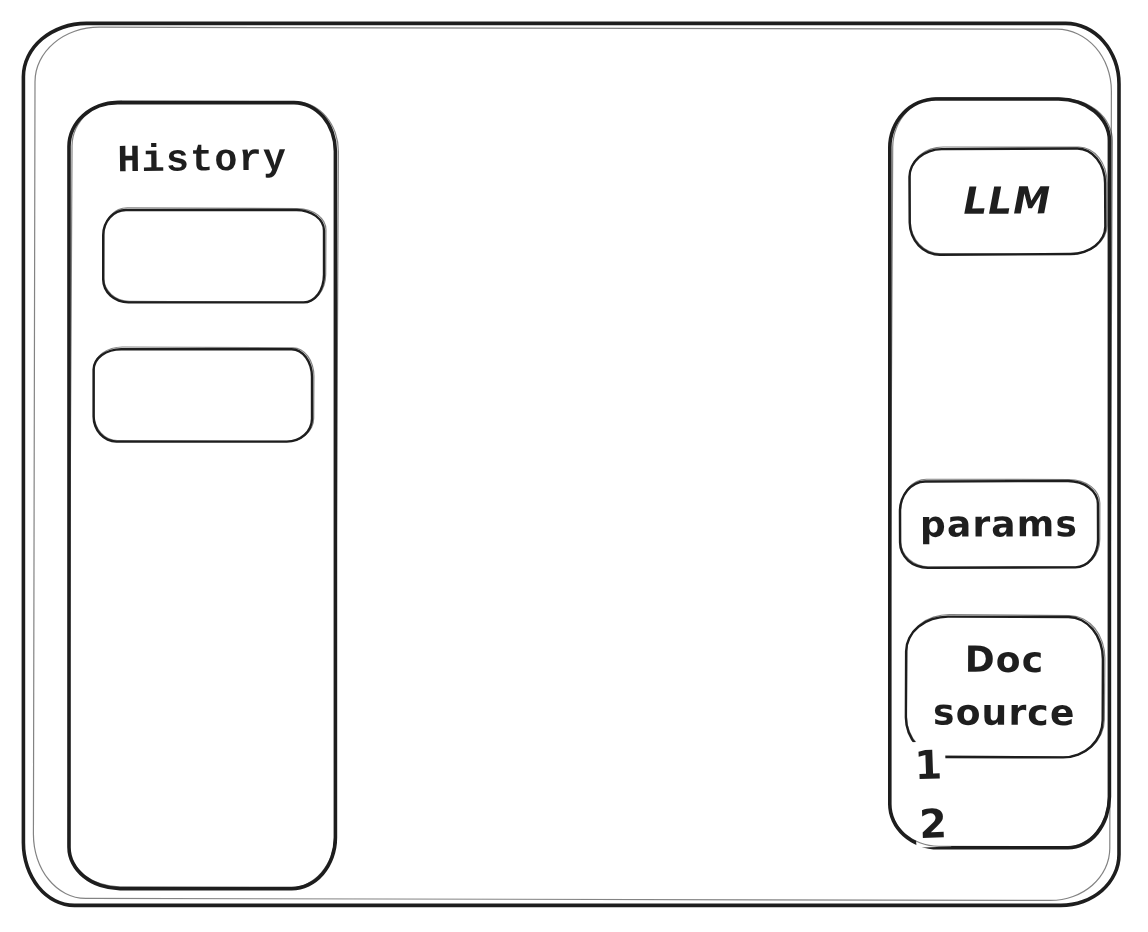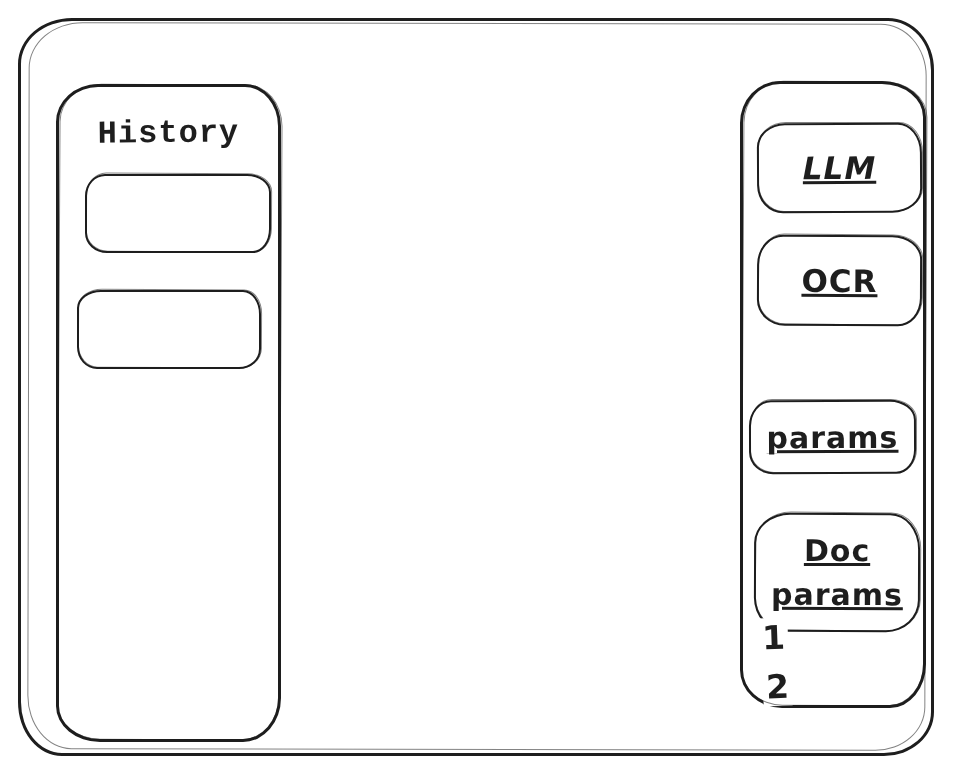--- a/index.html
+++ b/index.html
@@ -71,21 +71,20 @@
     font-family:inherit;font-size:24px;padding:0 20px;outline:none;color:var(--ink);
   }
   .tools-panel{
     left:719px;top:60px;width:186px;height:627px;
     border-radius:40px 44px 36px 42px / 42px 36px 44px 38px;
   }
   .tool-btn{
     display:flex;align-items:center;justify-content:center;text-align:center;
     font-size:31px;font-weight:700;letter-spacing:1px;border-width:2.8px;
     cursor:pointer;
-    text-decoration:underline;
   }
   .tool-btn.llm{left:14px;top:39px;width:165px;height:90px;
     border-radius:28px 24px 30px 26px / 24px 30px 24px 28px;
     font-style:italic;transform:rotate(-.3deg);}
   .tool-btn.ocr{left:14px;top:151px;width:165px;height:91px;
     border-radius:26px 30px 24px 28px / 30px 24px 28px 26px;transform:rotate(.25deg);}
   .tool-btn.params{left:6px;top:316px;width:167px;height:74px;font-size:30px;
     border-radius:22px 26px 20px 24px / 26px 20px 24px 22px;transform:rotate(-.2deg);}
   .tool-btn.docsource{left:11px;top:429px;width:166px;height:119px;font-size:30px;
     line-height:1.45;border-radius:36px 30px 34px 32px / 30px 36px 32px 34px;
@@ -106,21 +105,20 @@
 
     <div class="sketch history-panel">
       <div class="panel-title">History</div>
       <div class="sketch hist-item i1"></div>
       <div class="sketch hist-item i2"></div>
     </div>
 
 
     <div class="sketch tools-panel">
       <div class="sketch tool-btn llm">LLM</div>
-      <div class="sketch tool-btn ocr">OCR</div>
       <div class="sketch tool-btn params">params</div>
-      <div class="sketch tool-btn docsource">Doc params</div>
+      <div class="sketch tool-btn docsource">Doc source</div>
       <div class="doc-num n1">1</div>
       <div class="doc-num n2">2</div>
     </div>
 
   </div>
 </div>
 
 </body></html>

